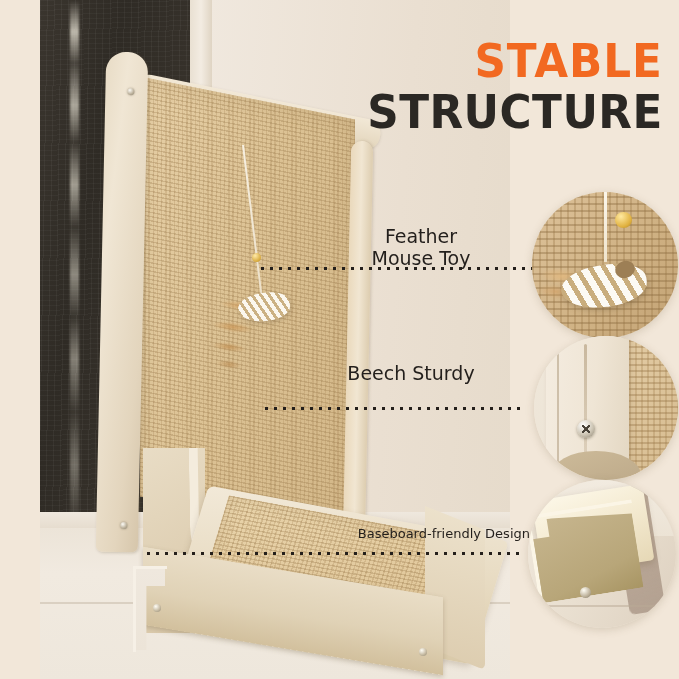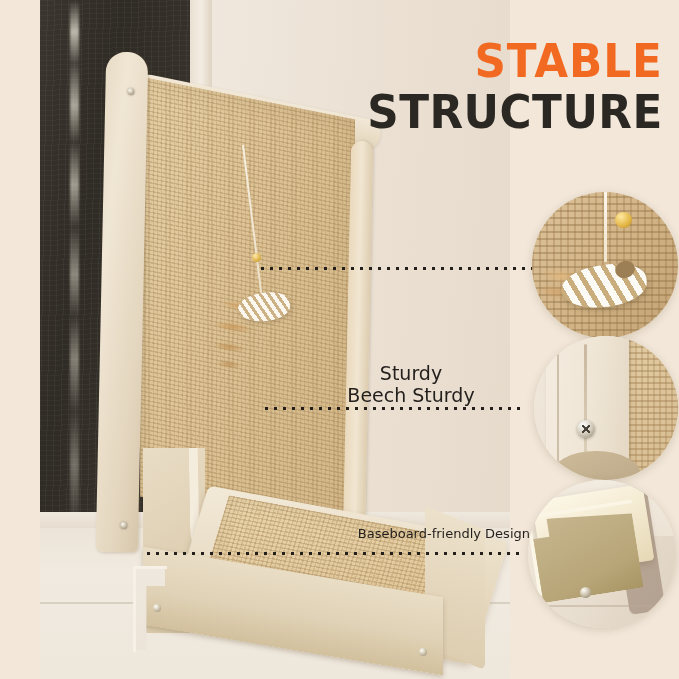--- a/index.html
+++ b/index.html
@@ -375,22 +375,25 @@
 
   <div class="title-wrap">
     <div class="title-1">STABLE</div>
     <div class="title-2">STRUCTURE</div>
   </div>
 
   <div class="leader" id="leader-1"></div>
   <div class="leader" id="leader-2"></div>
   <div class="leader" id="leader-3"></div>
 
+  <div class="label" id="label-1">
+    <span class="ln">Feather</span>
+    <span class="ln">Mouse Toy</span>
+  </div>
   <div class="label" id="label-2">
-    <span class="ln">Sturdy</span>
     <span class="ln">Beech Sturdy</span>
   </div>
   <div class="label" id="label-3">
     <span class="ln">Baseboard-friendly Design</span>
   </div>
 
   <div class="circle" id="circle-1">
     <div class="c1-bg"></div>
     <div class="c1-string"></div>
     <div class="c1-bell"></div>

